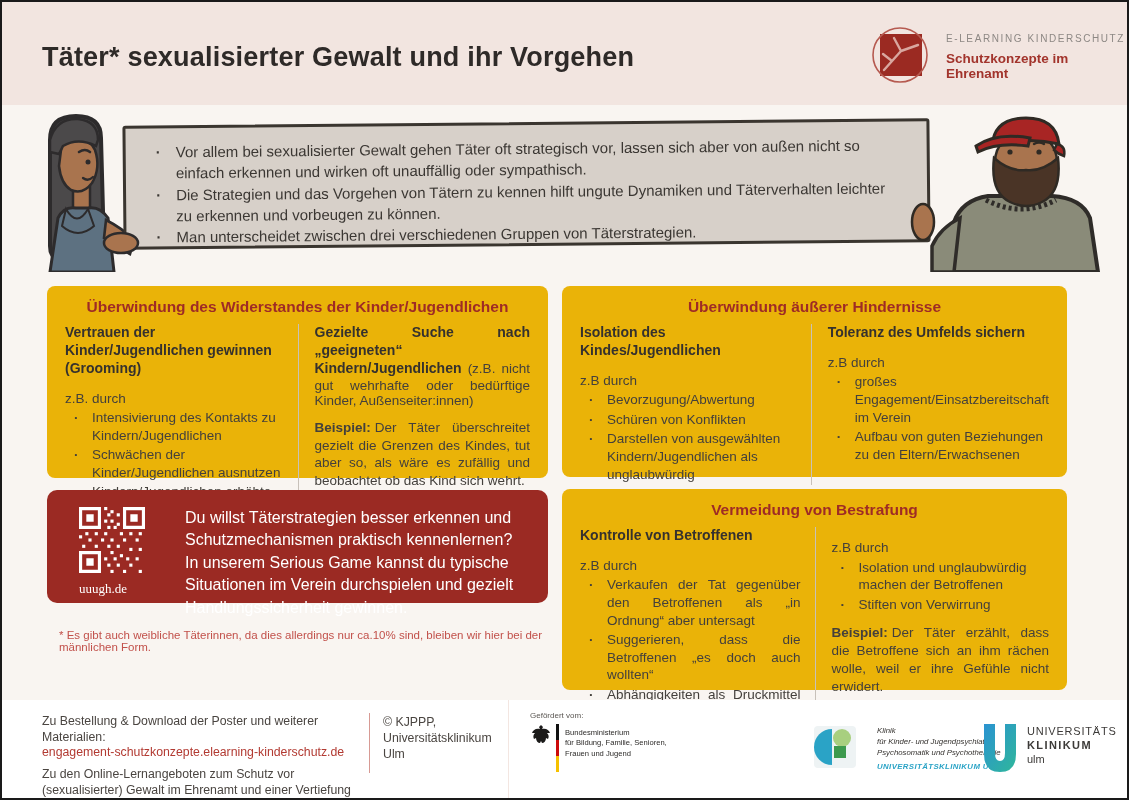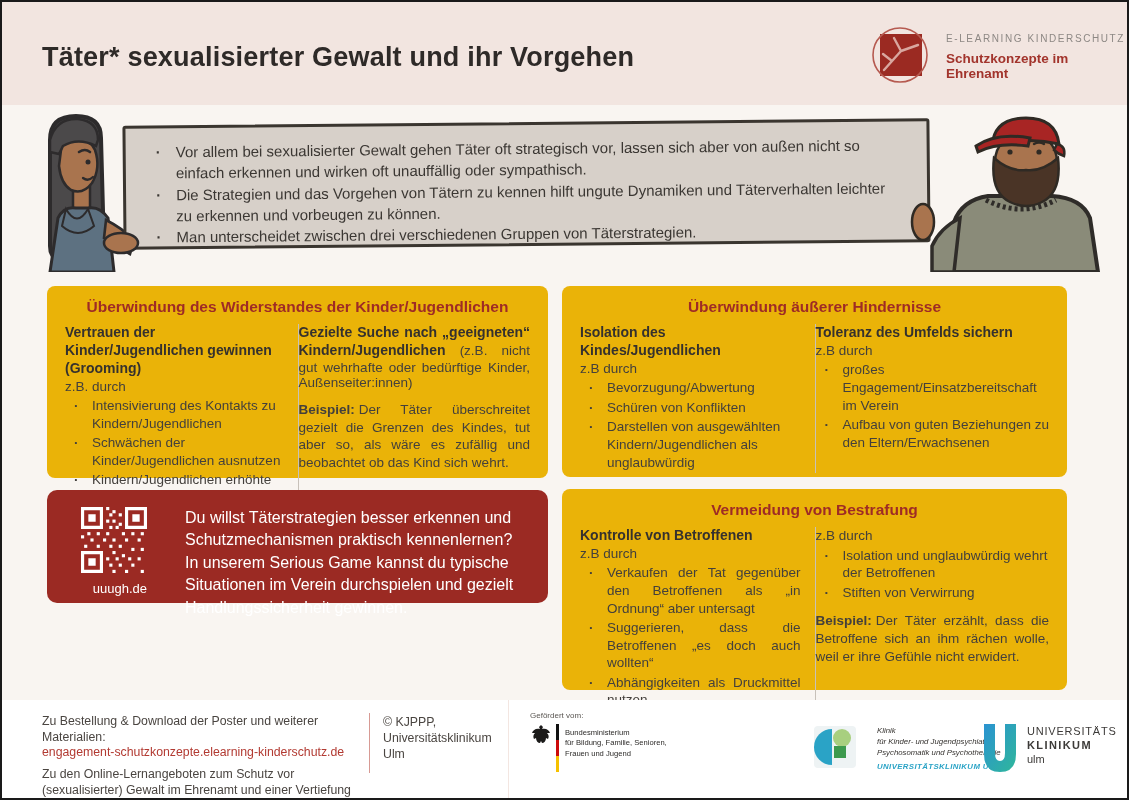--- a/index.html
+++ b/index.html
@@ -23,36 +23,36 @@
 
   .char { position: absolute; z-index: 1; }
   .hand { position: absolute; z-index: 3; }
 
   
   .box { position: absolute; background: #eab308; border-radius: 8px; }
   .box-title { text-align: center; color: #9e2b26; font-weight: 700; font-size: 15.5px; padding: 12px 10px 4px; }
   .cols { display: grid; grid-template-columns: 1fr 1fr; padding: 4px 18px 10px 18px; }
   .col { font-size: 13.5px; color: #44403c; }
   .col-l { padding-right: 14px; }
-  .col-r { border-left: 1.5px solid #c8c1b9; }
+  .col-r { border-left: 1.5px solid #c8c1b9; padding-left: 16px; }
   .sub-h { font-weight: 700; font-size: 14px; color: #35312e; line-height: 1.28; }
-  .intro { margin-top: 0; line-height: 1.3; }
+  .intro { margin-top: 12px; line-height: 1.3; }
   .bullets { list-style: none; margin-top: 2px; }
   .bullets li { position: relative; padding-left: 27px; line-height: 1.3; margin: 2px 0; }
   .bullets li::before { content: "·"; position: absolute; left: 9px; font-weight: 700; }
   .example { margin-top: 11px; line-height: 1.32; }
   .example .lbl { font-weight: 700; margin-right: 4px; }
   .jst { text-align: justify; }
   .box-example { padding: 2px 18px 12px 18px; font-size: 13.5px; color: #44403c; line-height: 1.32; }
   .box-example .lbl { font-weight: 700; margin-right: 4px; }
 
   
   .game-box { position: absolute; left: 45px; top: 488px; width: 501px; height: 113px; background: #9b2a23;
               border-radius: 10px; display: flex; align-items: flex-start; padding: 17px 22px 0 32px; }
-  .qr-wrap { width: 68px; text-align: right; flex: 0 0 auto; }
+  .qr-wrap { width: 68px; text-align: left; flex: 0 0 auto; font-family: Liberation Serif, serif; }
   .qr-label { color: #fff; font-size: 13px; margin-top: 4px; }
   .game-text { color: #ffffff; font-size: 16px; line-height: 1.4; margin-left: 38px; }
 
   .footnote { position: absolute; left: 57px; top: 627px; width: 505px; font-size: 11.5px; color: #c2514b; }
 
   
   .footer { position: absolute; left: 0; top: 698px; width: 100%; height: 100px; background: #ffffff; }
   .f-left { position: absolute; left: 40px; top: 14px; width: 318px; font-size: 12.3px; line-height: 1.28; color: #4a4541; }
   .f-left p + p { margin-top: 6px; }
   .f-link { color: #b23a32; text-decoration: none; cursor: pointer; }
@@ -253,28 +253,29 @@
         <div class="intro">z.B durch</div>
         <ul class="bullets jst">
           <li>Verkaufen der Tat gegenüber den Betroffenen als „in Ordnung“ aber untersagt</li>
           <li>Suggerieren, dass die Betroffenen „es doch auch wollten“</li>
           <li>Abhängigkeiten als Druckmittel nutzen</li>
         </ul>
       </div>
       <div class="col col-r">
         <div class="intro">z.B durch</div>
         <ul class="bullets">
-          <li>Isolation und unglaubwürdig wehrt der Betroffenen</li>
+          <li>Isolation und unglaubwürdig machen der Betroffenen</li>
           <li>Stiften von Verwirrung</li>
         </ul>
         <p class="example jst"><span class="lbl">Beispiel:</span><span>Der Täter erzählt, dass die Betroffene sich an ihm rächen wolle, weil er ihre Gefühle nicht erwidert.</span></p>
       </div>
     </div>
   </div>
 
+  <div class="footnote">* Es gibt auch weibliche Täterinnen, da dies allerdings nur ca.10% sind, bleiben wir hier bei der männlichen Form.</div>
 
   <div class="footer">
     <div class="f-left">
       <p><span>Zu Bestellung &amp; Download der Poster und weiterer Materialien:</span><br>
         <a class="f-link">engagement-schutzkonzepte.elearning-kinderschutz.de</a></p>
       <p><span>Zu den Online-Lernangeboten zum Schutz vor (sexualisierter) Gewalt im Ehrenamt und einer Vertiefung der Inhalte der Ausstellung:</span><br>
         </p>
     </div>
     <div class="f-div1"></div>
     <div class="f-copy">© KJPPP, Universitätsklinikum Ulm</div>

